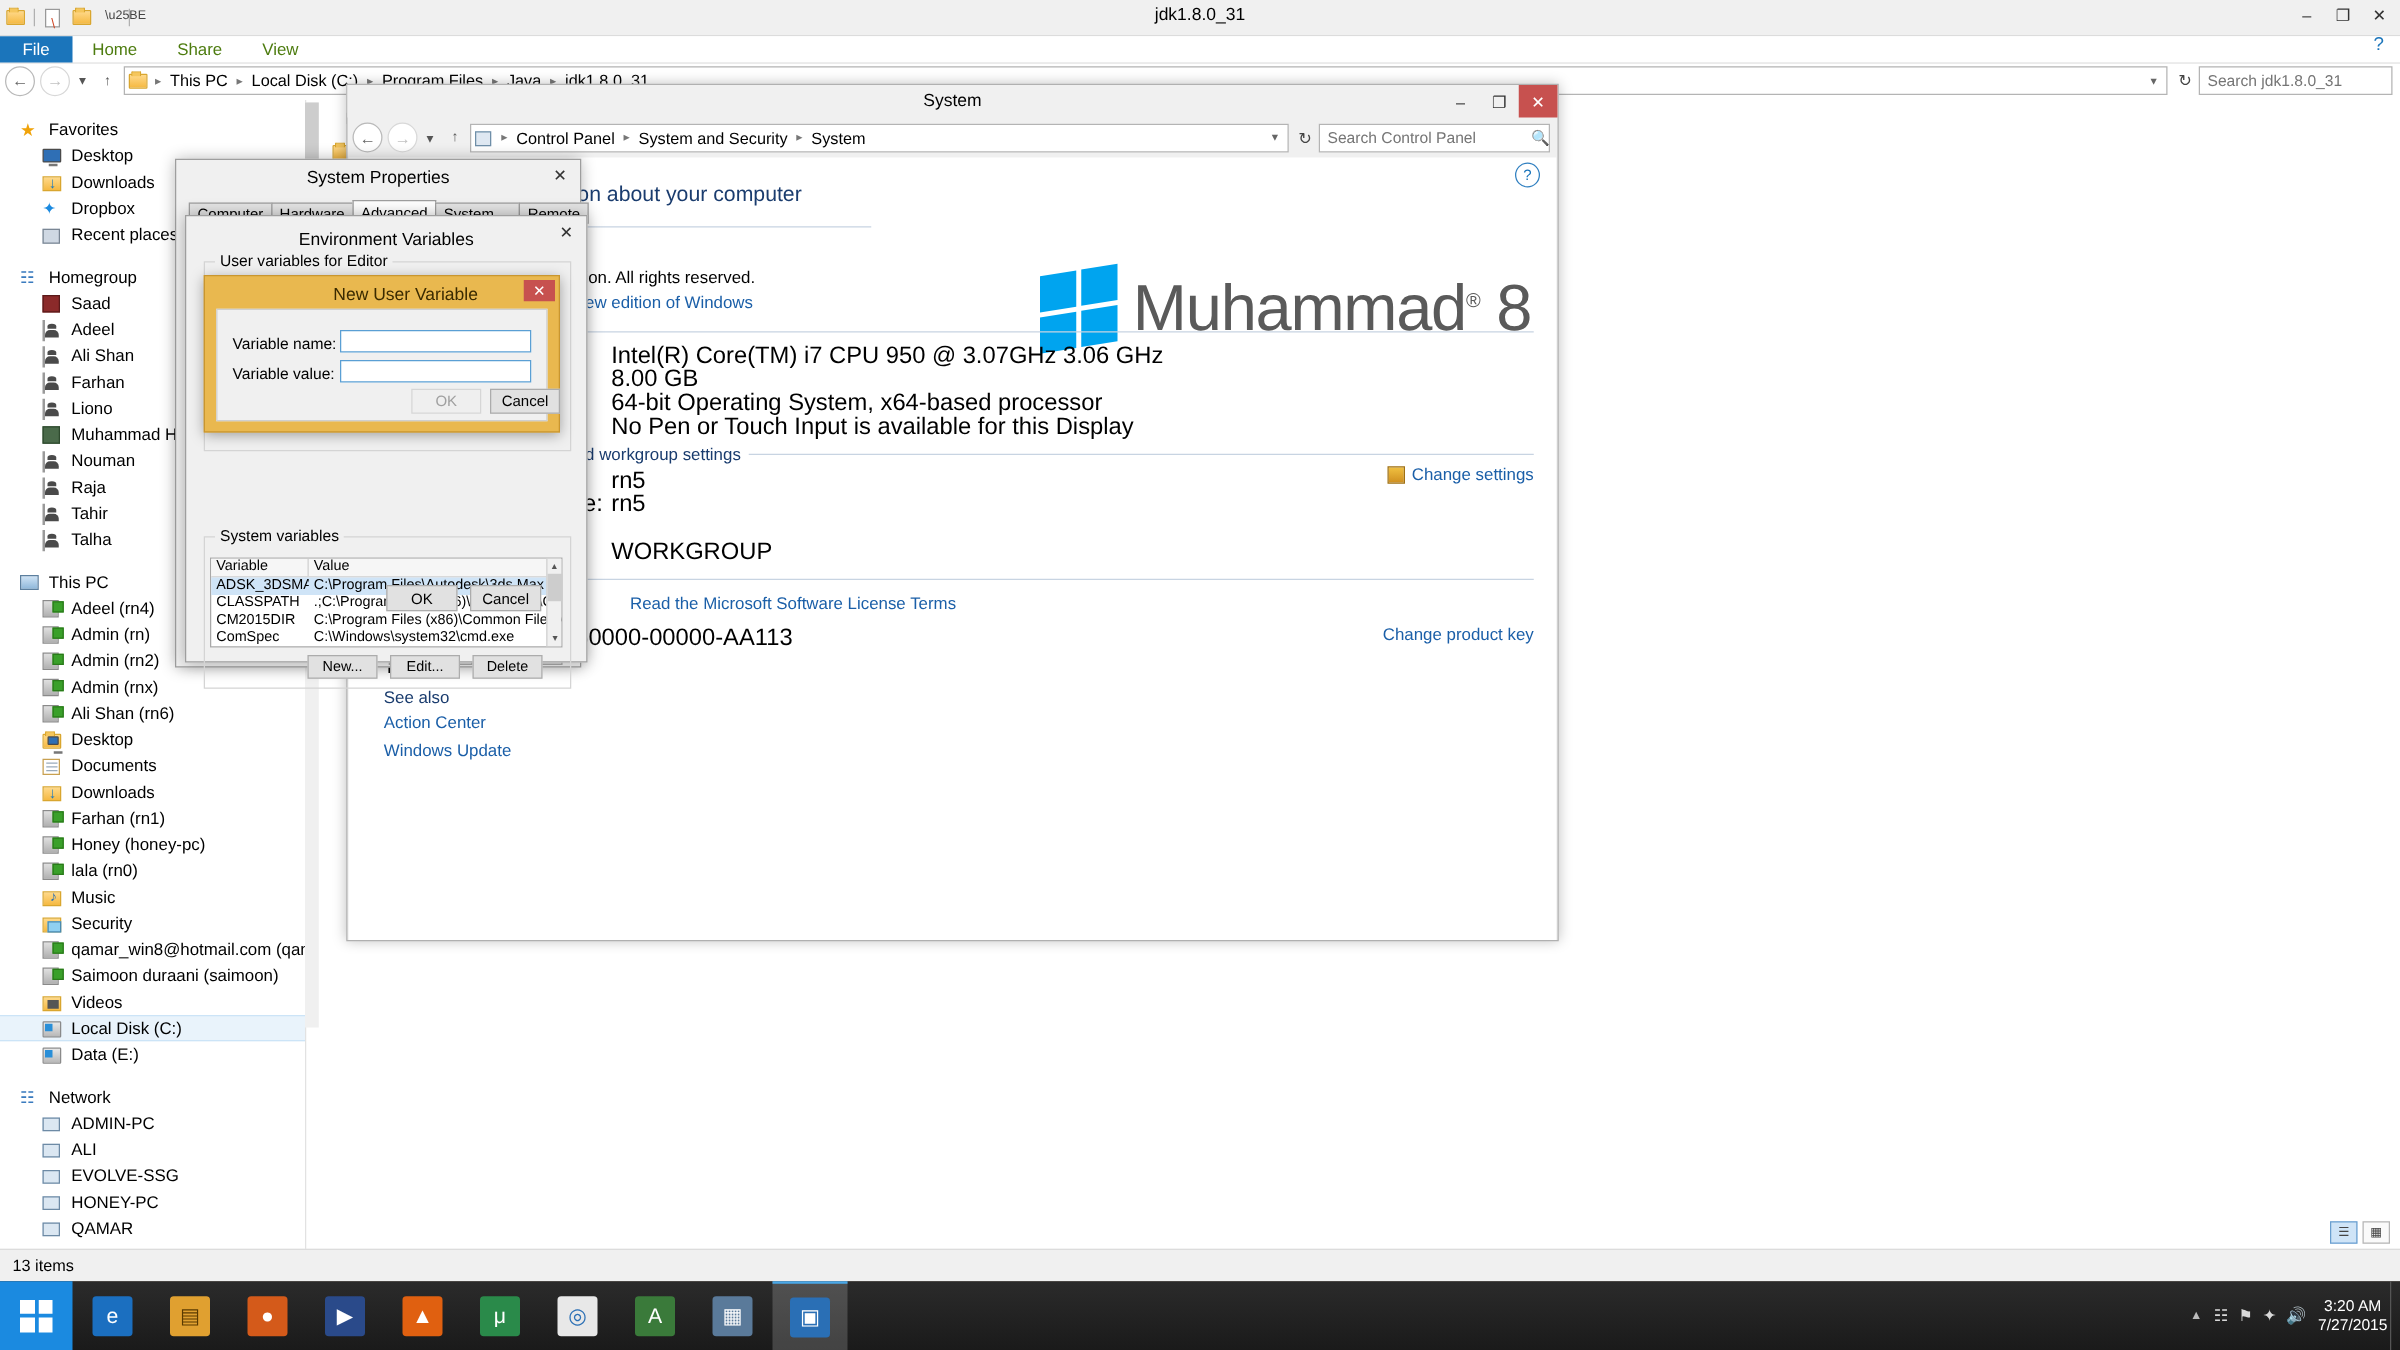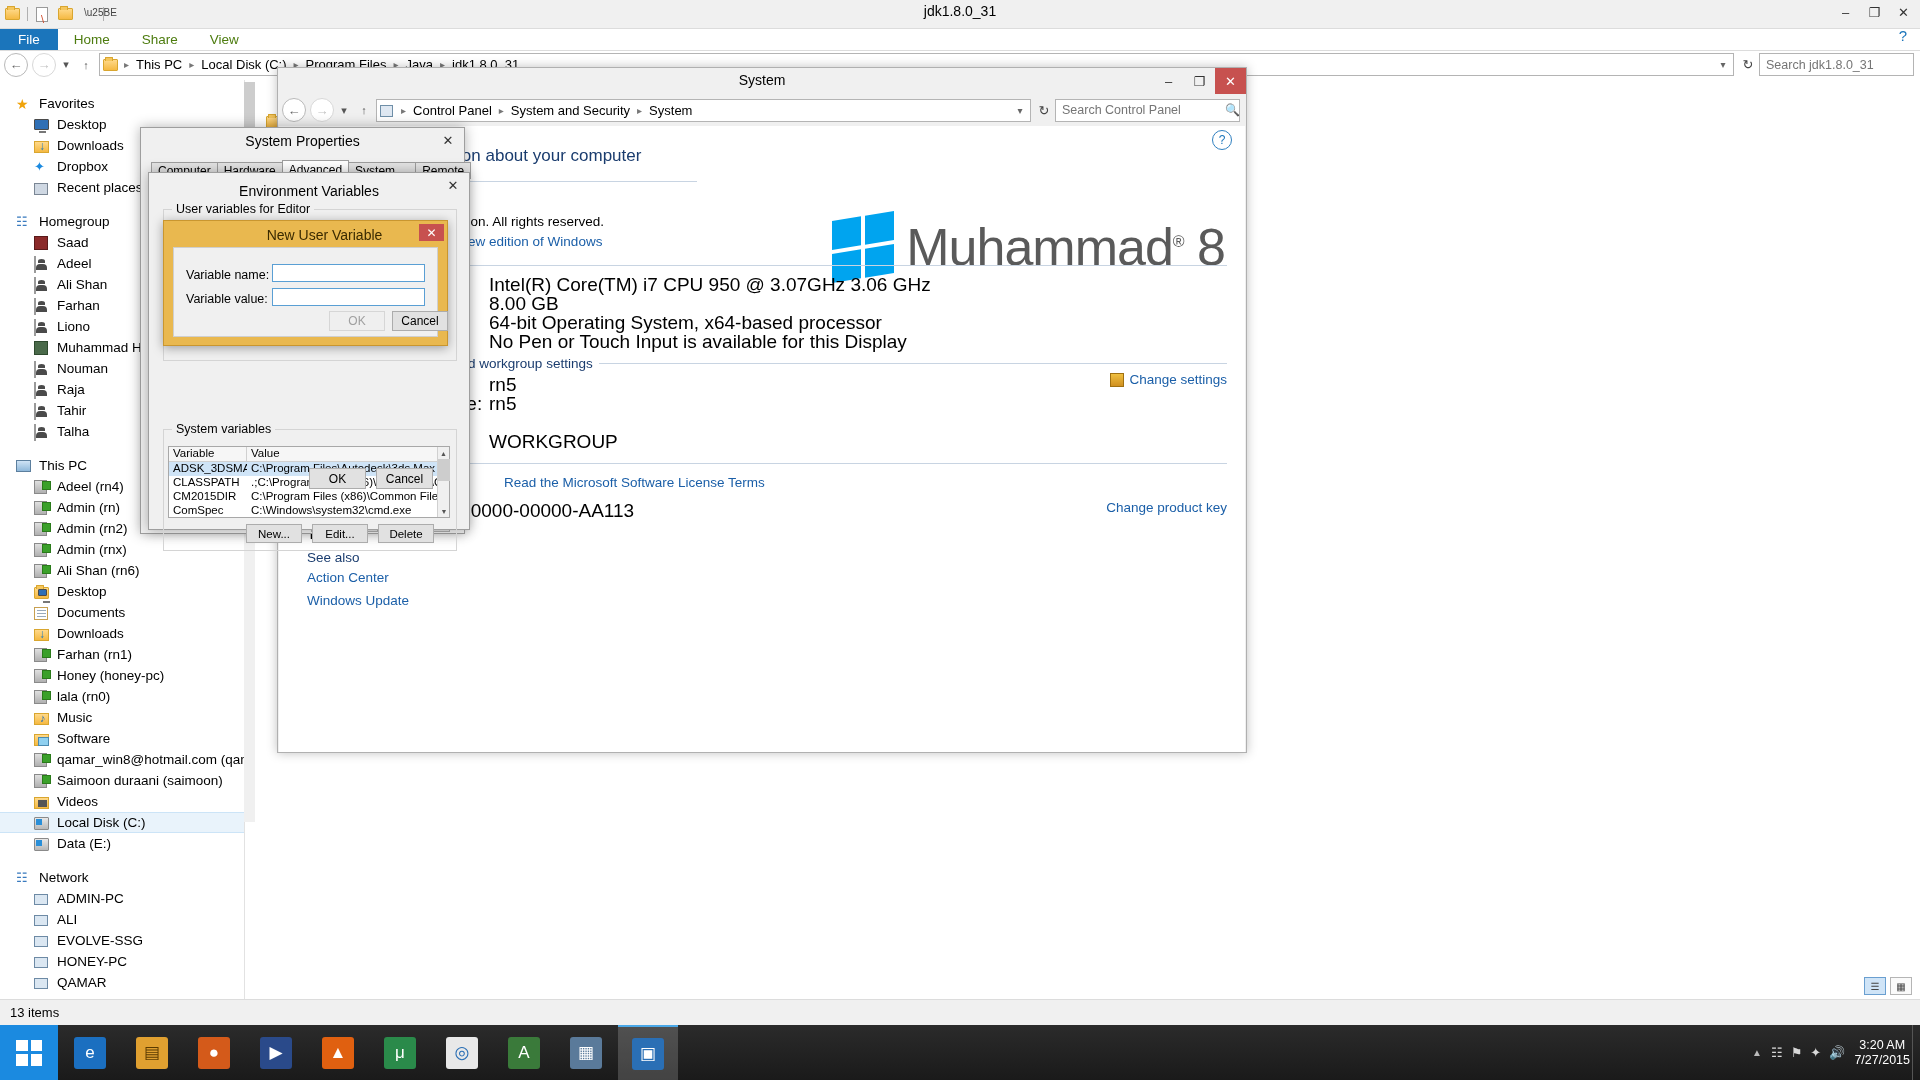--- a/index.html
+++ b/index.html
@@ -464,21 +464,21 @@
     <div class="nv child">
       <span class="nv-ico">
           <span class="abs ic-music" style="top:3px;"></span>
         </span>
       <span>Music</span>
       </div>
     <div class="nv child">
       <span class="nv-ico">
           <span class="abs ic-pics" style="top:3px;"></span>
         </span>
-      <span>Software</span>
+      <span>Security</span>
       </div>
     <div class="nv child">
       <span class="nv-ico">
           <span class="abs ic-netdrv" style="top:1px;"></span>
         </span>
       <span>qamar_win8@hotmail.com (qamar)</span>
       </div>
     <div class="nv child">
       <span class="nv-ico">
           <span class="abs ic-netdrv" style="top:1px;"></span>

